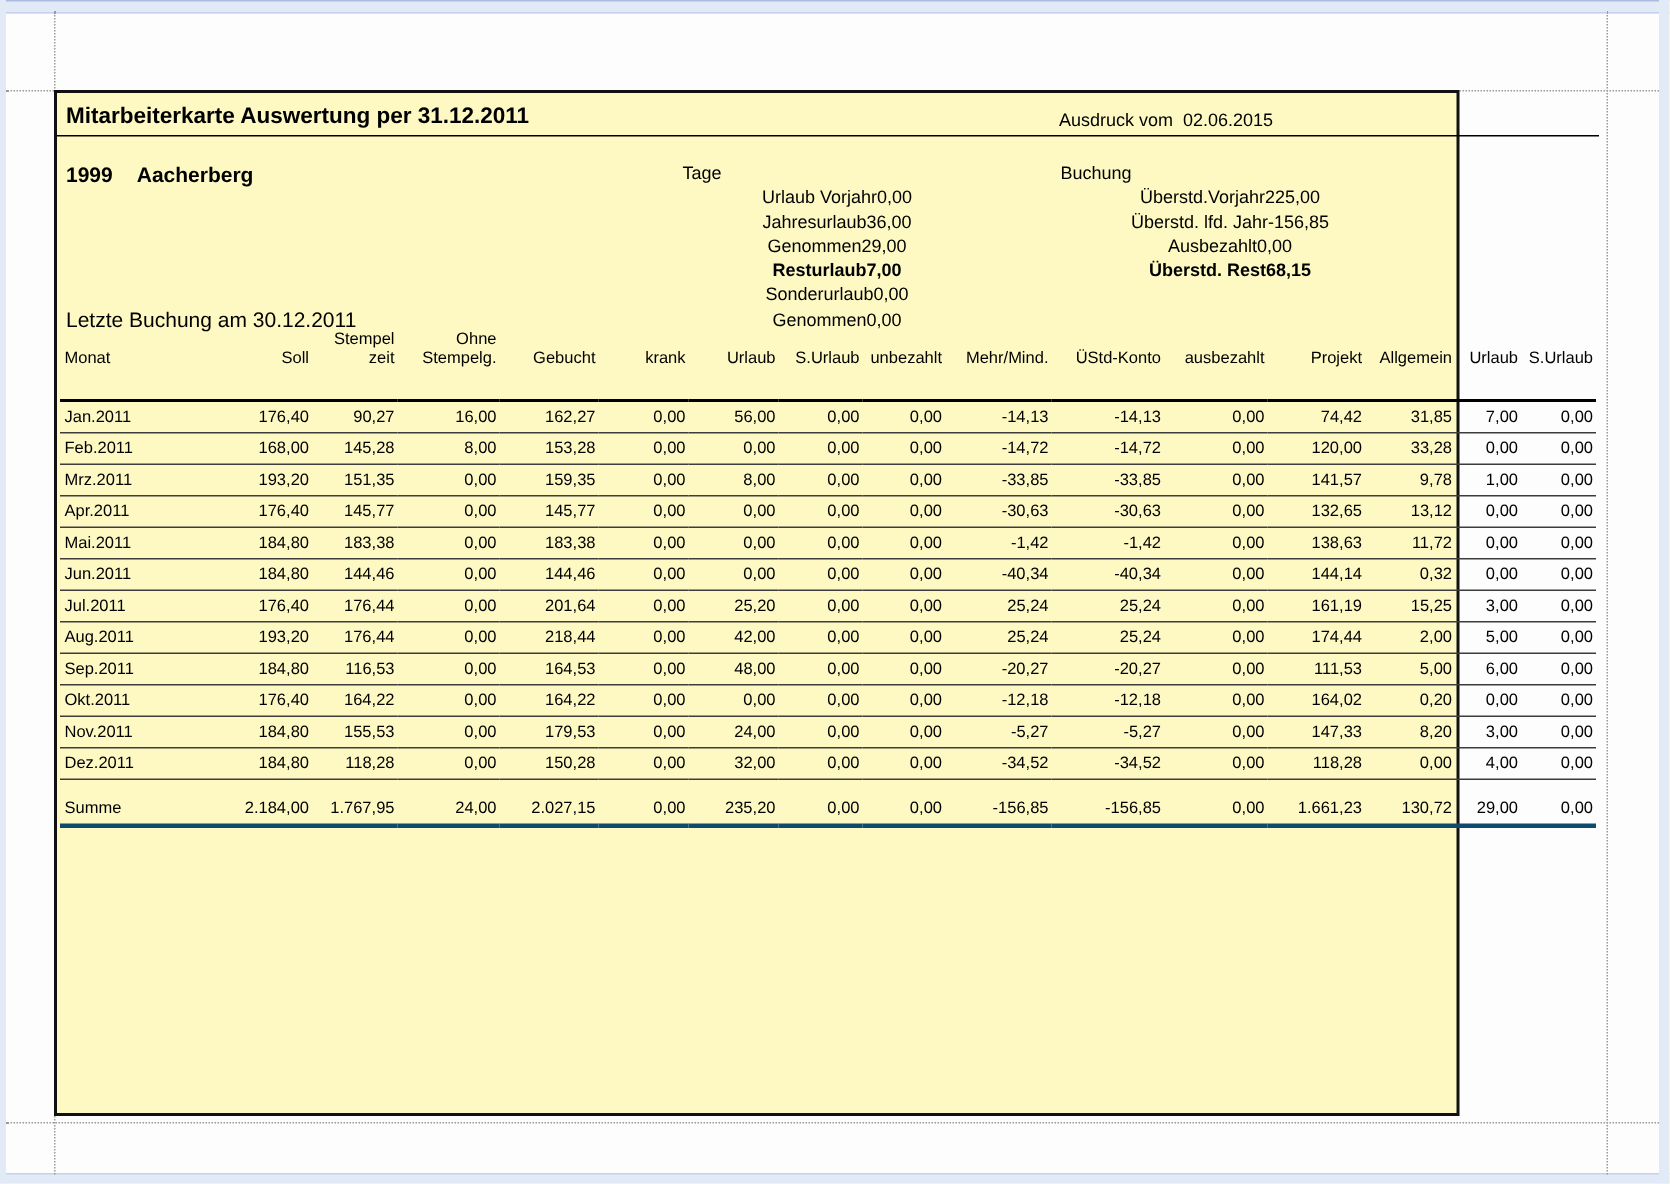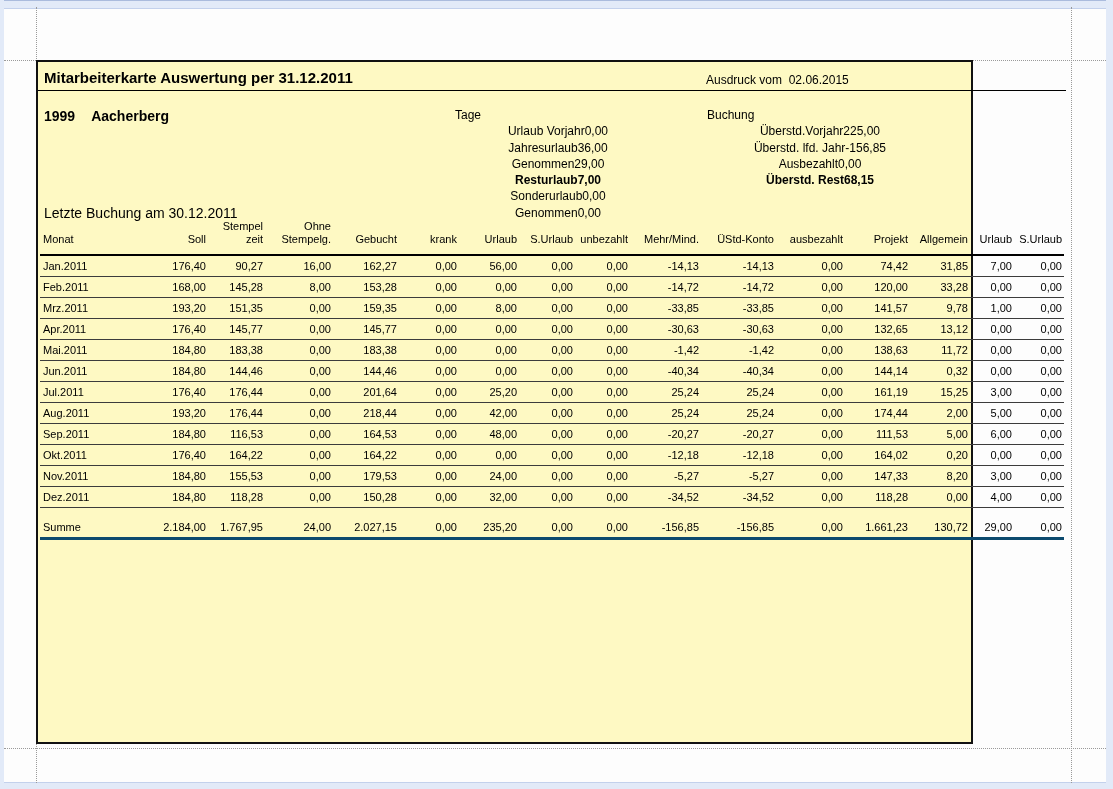--- a/index.html
+++ b/index.html
@@ -49,21 +49,21 @@
     width:1024px;font-size:11px;position:absolute;
   }
   .att col.c0{width:120px}.att col.c1{width:48px}.att col.c2{width:57px}
   .att col.c3{width:68px}.att col.c4{width:66px}.att col.c5{width:60px}
   .att col.c6{width:60px}.att col.c7{width:56px}.att col.c8{width:55px}
   .att col.c9{width:71px}.att col.c10{width:75px}.att col.c11{width:69px}
   .att col.c12{width:65px}.att col.c13{width:60px}.att col.c14{width:44px}
   .att col.c15{width:50px}
   .att th{
     font-weight:normal;vertical-align:bottom;text-align:right;
-    padding:2px 2px 8px 0;border-bottom:2px solid #000;line-height:13px;white-space:nowrap;
+    padding:2px 2px 20px 0;border-bottom:2px solid #000;line-height:13px;white-space:nowrap;
   }
   .att th:first-child{text-align:left;padding-left:3px;}
   .att td{
     text-align:right;height:20px;padding:0 2px 0 0;
     border-bottom:1px solid #3c3c3c;white-space:nowrap;
   }
   .att td.month{text-align:left;padding-left:3px;}
   .att tr.spacer td{height:9px;border-bottom:none;}
   .att tr.summe td{border-bottom:3px solid #0c4a6e;}
 </style>

